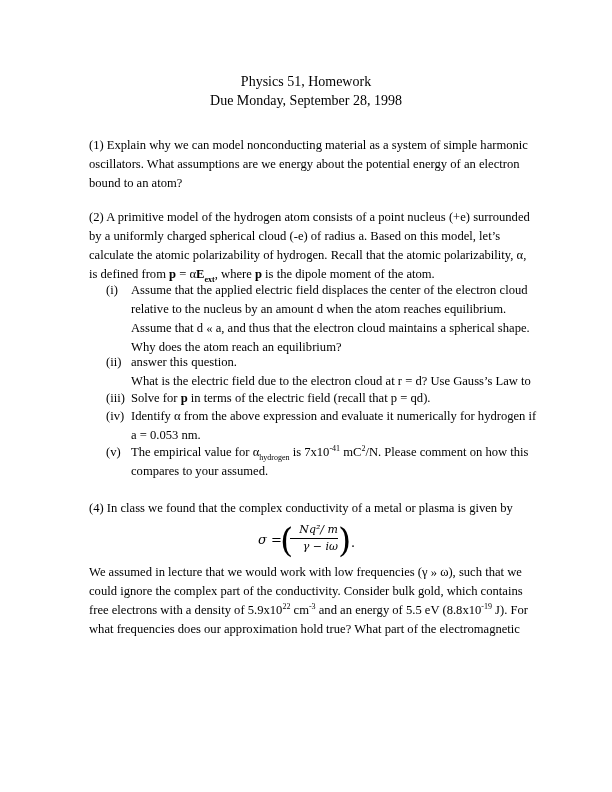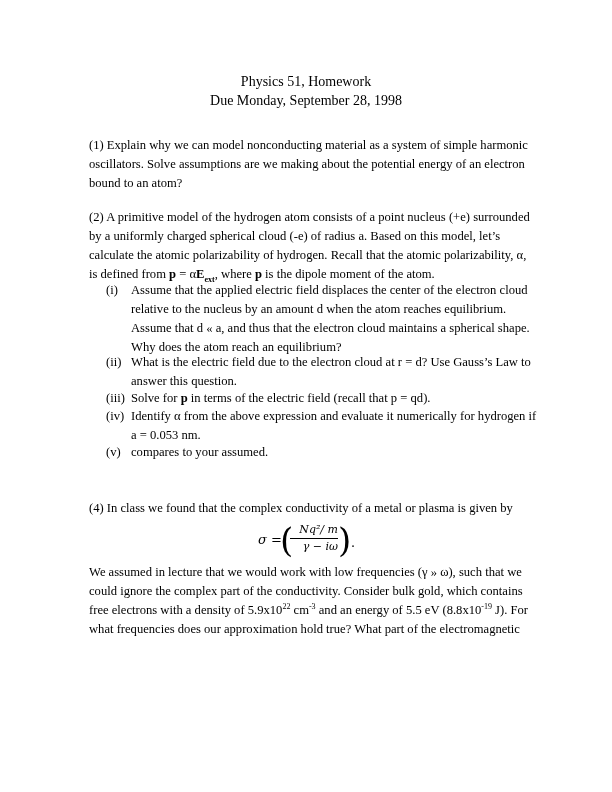--- a/index.html
+++ b/index.html
@@ -105,21 +105,21 @@
 
 <div class="page">
 
   <div class="title-block">
     <div>Physics 51, Homework</div>
     <div>Due Monday, September 28, 1998</div>
   </div>
 
   <div class="para" style="top:137px;">
     <span class="line">(1)  Explain why we can model nonconducting material as a system of simple harmonic</span>
-    <span class="line">oscillators.  Solve assumptions are we making about the potential energy of an electron</span>
+    <span class="line">oscillators.  What assumptions are we energy about the potential energy of an electron</span>
     <span class="line">bound to an atom?</span>
   </div>
 
   <div class="para" style="top:209px;">
     <span class="line">(2)  A primitive model of the hydrogen atom consists of a point nucleus (+e) surrounded</span>
     <span class="line">by a uniformly charged spherical cloud (-e) of radius a.  Based on this model, let’s</span>
     <span class="line">calculate the atomic polarizability of hydrogen.  Recall that the atomic polarizability, α,</span>
     <span class="line">
       <span>is defined from </span><span class="bold">p</span><span> = α</span><span class="bold">E</span><sub class="bold">ext</sub><span>, where </span><span class="bold">p</span><span> is the dipole moment of the atom.</span>
     </span>
@@ -131,22 +131,22 @@
       <span class="line">Assume that the applied electric field displaces the center of the electron cloud</span>
       <span class="line">relative to the nucleus by an amount d when the atom reaches equilibrium.</span>
       <span class="line">Assume that d « a, and thus that the electron cloud maintains a spherical shape.</span>
       <span class="line">Why does the atom reach an equilibrium?</span>
     </div>
   </div>
 
   <div class="item" style="top:354px;">
     <span class="num">(ii)</span>
     <div class="body">
+      <span class="line">answer this question.</span>
       <span class="line">What is the electric field due to the electron cloud at r = d?  Use Gauss’s Law to</span>
-      <span class="line">answer this question.</span>
     </div>
   </div>
 
   <div class="item" style="top:390px;">
     <span class="num">(iii)</span>
     <div class="body">
       <span class="line"><span>Solve for </span><span class="bold">p</span><span> in terms of the electric field (recall that p = qd).</span></span>
     </div>
   </div>
 
@@ -154,20 +154,21 @@
     <span class="num">(iv)</span>
     <div class="body">
       <span class="line">Identify α from the above expression and evaluate it numerically for hydrogen if</span>
       <span class="line">a = 0.053 nm.</span>
     </div>
   </div>
 
   <div class="item" style="top:444px;">
     <span class="num">(v)</span>
     <div class="body">
+      <span class="line"><span>The empirical value for α</span><sub>hydrogen</sub><span> is 7x10</span><sup>-41</sup><span> mC</span><sup>2</sup><span>/N.  Please comment on how this</span></span>
       <span class="line">compares to your assumed.</span>
     </div>
   </div>
 
   <div class="para" style="top:500px;">
     <span class="line">(4)  In class we found that the complex conductivity of a metal or plasma is given by</span>
   </div>
 
   <div class="eq">
     <span class="lhs">σ =</span>

